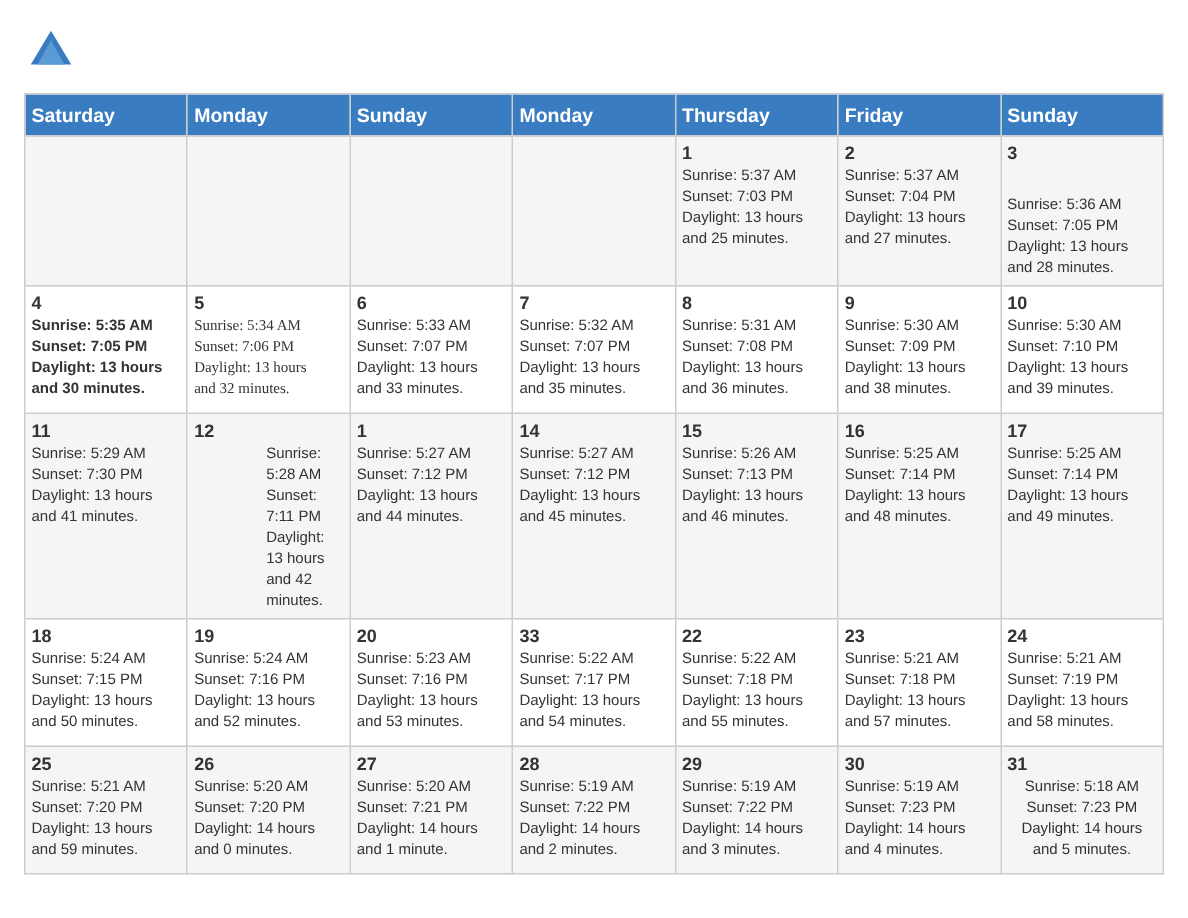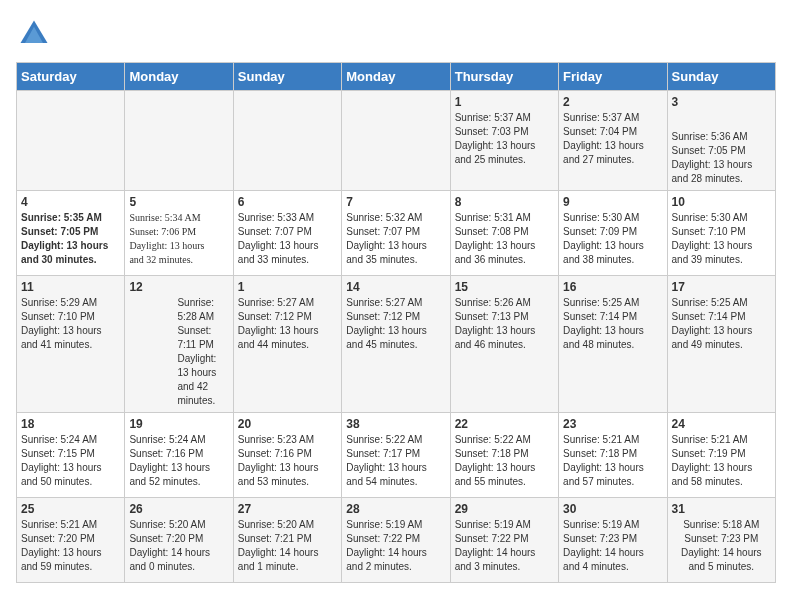--- a/index.html
+++ b/index.html
@@ -206,21 +206,21 @@
           <div class="day-info" style="white-space: pre-line;">Sunrise: 5:30 AM
 Sunset: 7:10 PM
 Daylight: 13 hours
 and 39 minutes.</div>
         </td>
       </tr>
       <tr>
         <td>
           <span class="day-number">11</span>
           <div class="day-info" style="white-space: pre-line;">Sunrise: 5:29 AM
-Sunset: 7:10 PM
+Sunset: 7:30 PM
 Daylight: 13 hours
 and 41 minutes.</div>
         </td>
         <td>
           <span class="day-number">12</span>
           <div class="day-info" style="white-space: pre-line; margin-left: 48px;">Sunrise: 5:28 AM
 Sunset: 7:11 PM
 Daylight: 13 hours
 and 42 minutes.</div>
         </td>
@@ -276,21 +276,21 @@
 and 52 minutes.</div>
         </td>
         <td>
           <span class="day-number">20</span>
           <div class="day-info" style="white-space: pre-line;">Sunrise: 5:23 AM
 Sunset: 7:16 PM
 Daylight: 13 hours
 and 53 minutes.</div>
         </td>
         <td>
-          <span class="day-number">38</span>
+          <span class="day-number">33</span>
           <div class="day-info" style="white-space: pre-line;">Sunrise: 5:22 AM
 Sunset: 7:17 PM
 Daylight: 13 hours
 and 54 minutes.</div>
         </td>
         <td>
           <span class="day-number">22</span>
           <div class="day-info" style="white-space: pre-line;">Sunrise: 5:22 AM
 Sunset: 7:18 PM
 Daylight: 13 hours

